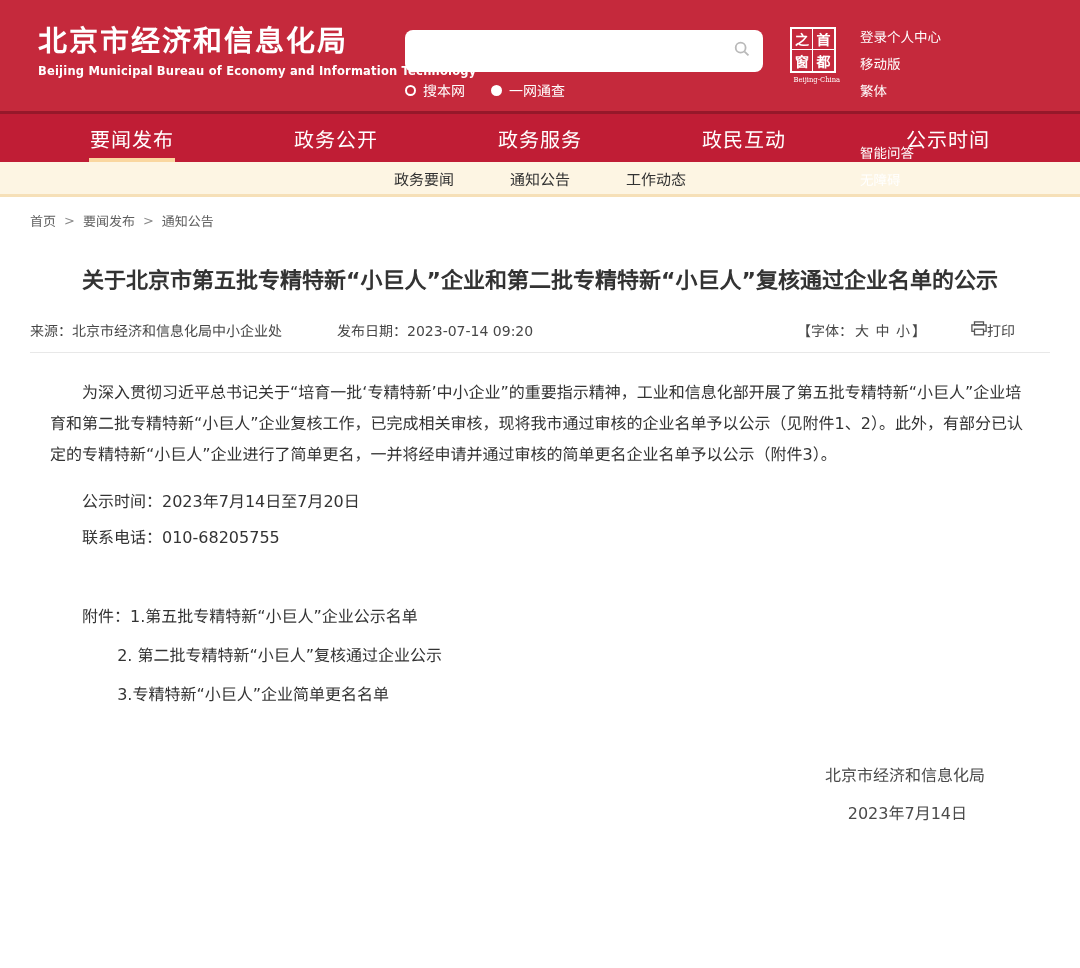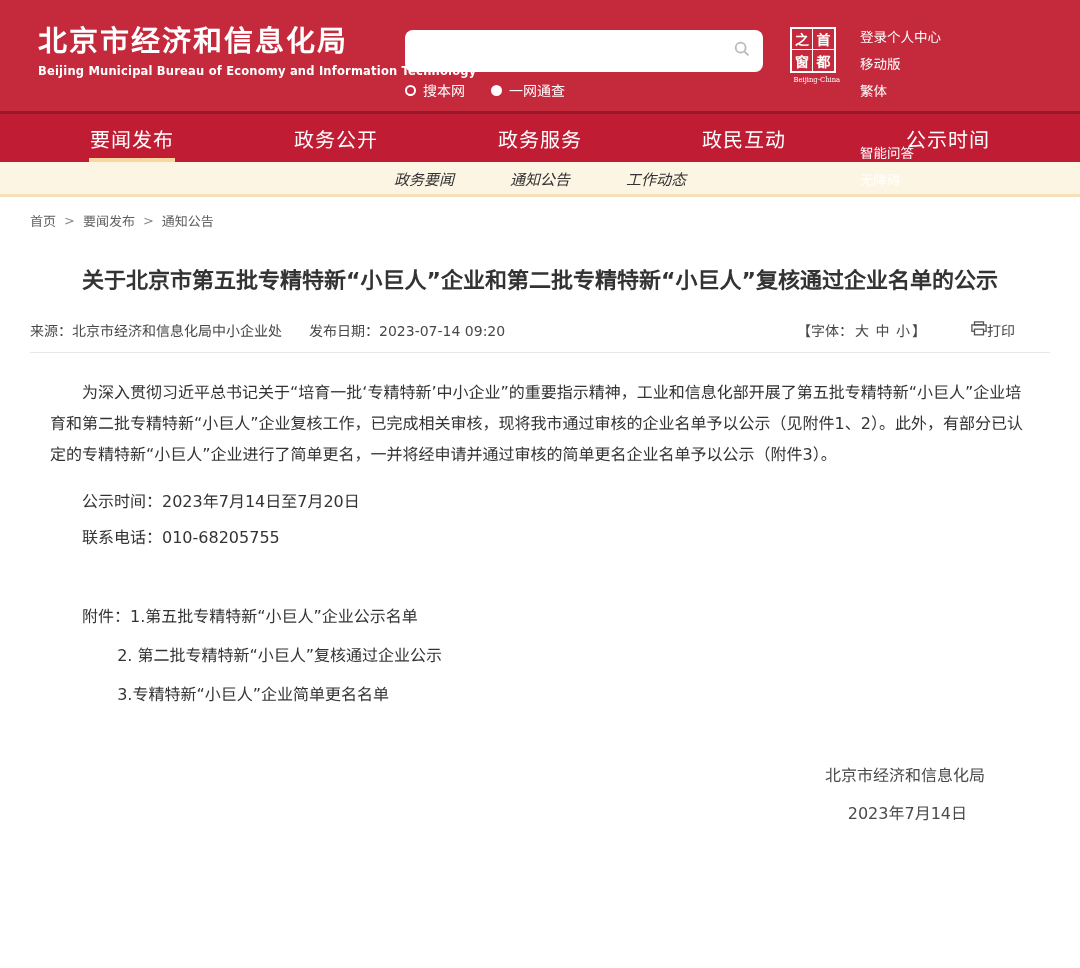--- a/index.html
+++ b/index.html
@@ -71,40 +71,40 @@
   }
   .nav-item .underline{
     display:none;position:absolute;left:50%;bottom:0;transform:translateX(-50%);
     width:86px;height:4px;background:var(--active-tab-underline,#fad7a0);
   }
   .nav-item.active .underline{display:block;}
   
   .subnav{
     height:35px;background:var(--subnav-cream,#fdf5e3);
     border-bottom:3px solid var(--subnav-border,#f6e0b8);
-    display:flex;align-items:center;justify-content:center;gap:56px;font-style:italic;
+    display:flex;align-items:center;justify-content:center;gap:56px;
   }
   .subnav span{font-size:15px;color:var(--text-dark,#333);cursor:pointer;}
   
   .breadcrumb{
     margin:14px 30px 0;font-size:13px;color:var(--text-gray,#5f5f5f);
     display:flex;align-items:center;gap:8px;
   }
   .breadcrumb .crumb{cursor:pointer;}
   .breadcrumb .sep{color:#8a8a8a;}
   
   .article-title{
     margin:34px 28px 0;text-align:center;font-size:22px;font-weight:bold;
     line-height:34px;color:var(--text-dark,#333);
   }
   .meta-row{
     margin-top:22px;padding:0 65px 12px 30px;display:flex;align-items:center;
     font-size:14px;color:#474747;
   }
-  .meta-left{display:flex;align-items:center;gap:27px;}
+  .meta-left{display:flex;align-items:center;gap:55px;}
   .meta-right{margin-left:auto;display:flex;align-items:center;gap:44px;justify-content:center;}
   .font-widget span{margin:0 1px;}
   .font-size-opt{cursor:pointer;}
   .print-btn{display:flex;align-items:center;cursor:pointer;color:#474747;}
   .meta-divider{margin:0 30px;border-bottom:1px solid var(--meta-divider,#e8e8e8);}
   .article-body{padding:24px 50px 0;font-size:16px;line-height:31px;color:var(--text-dark,#333);}
   .article-body p.indent{text-indent:2em;}
   .article-body p.para{margin-bottom:16px;}
   .article-body p.info-line{margin-bottom:5px;}
   .attachments{margin-top:48px;}

